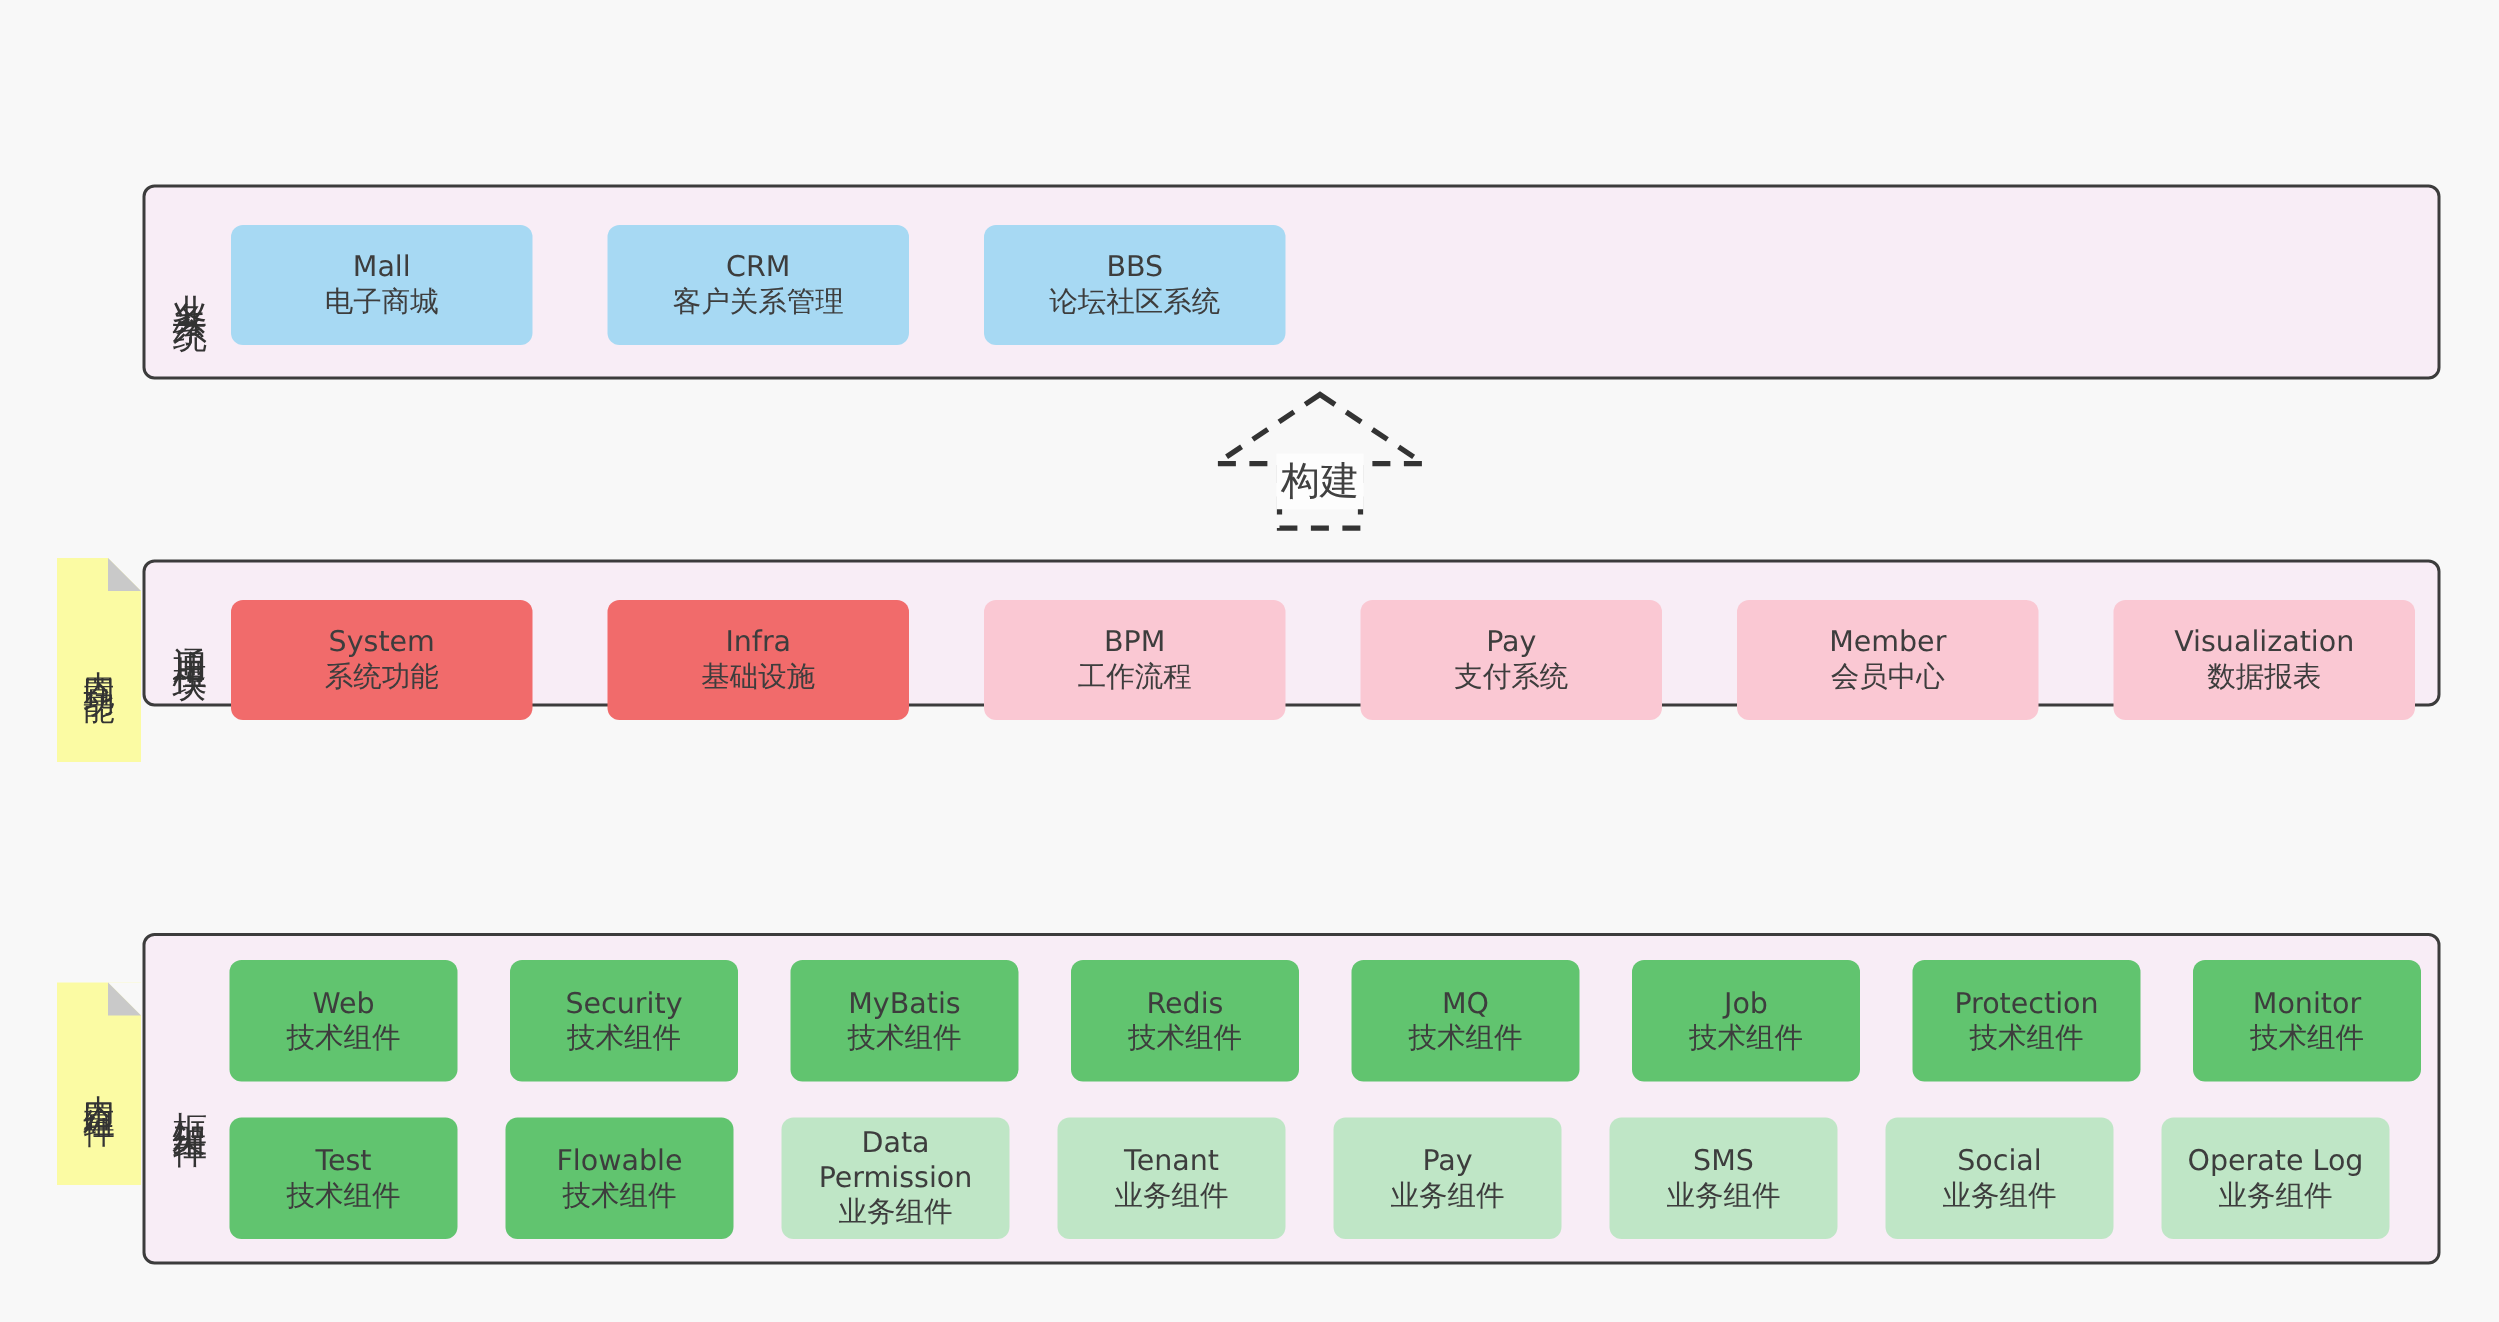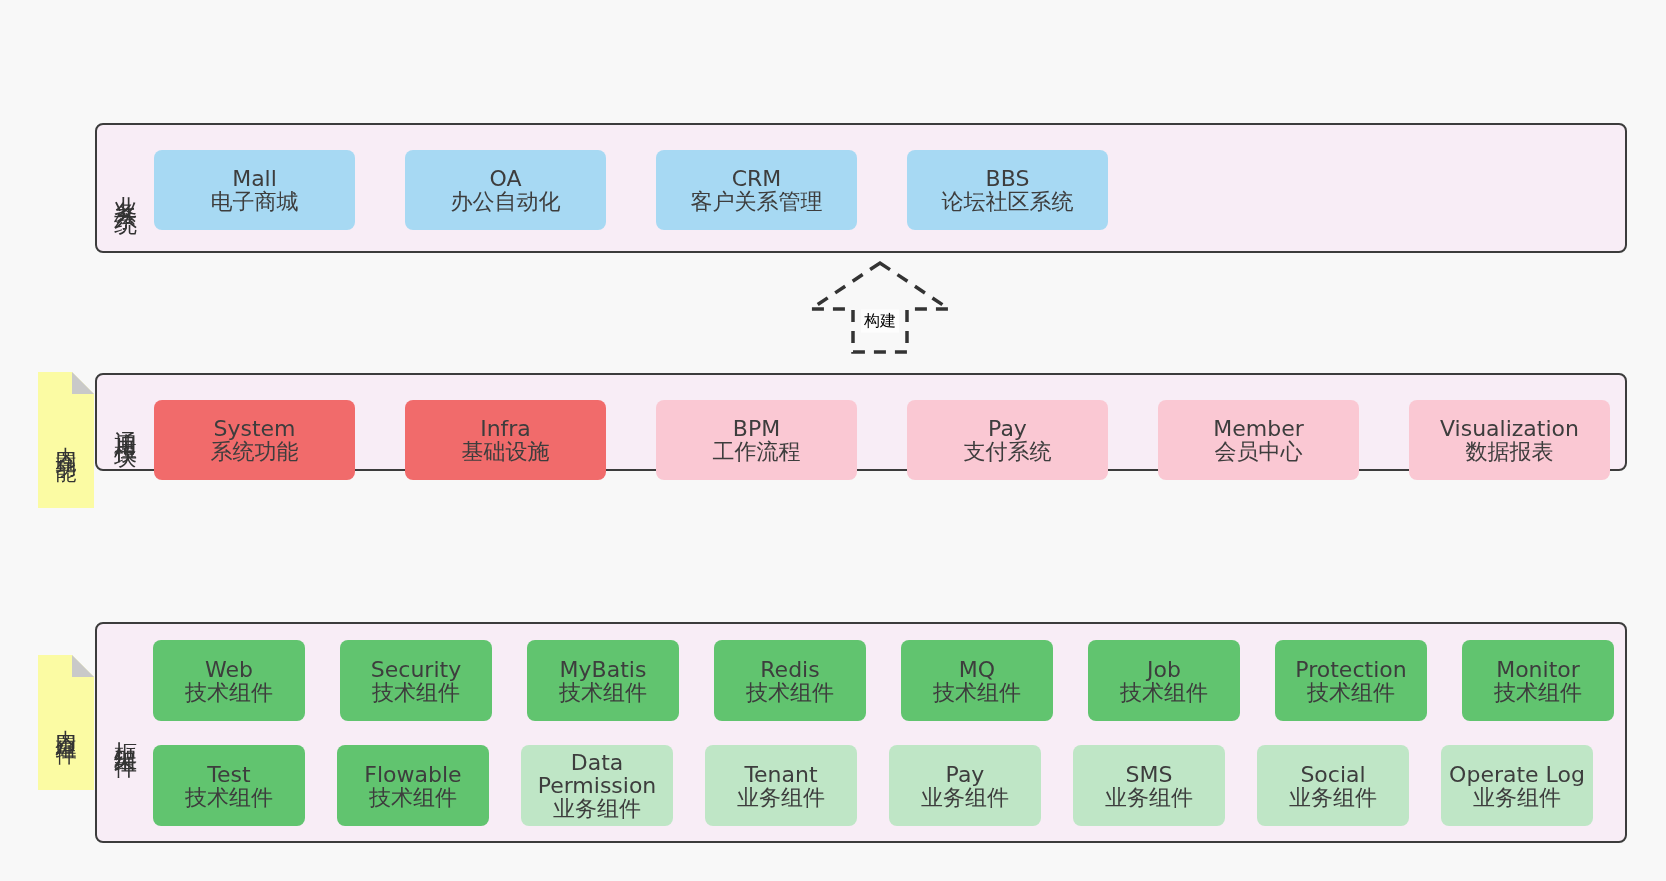--- a/index.html
+++ b/index.html
@@ -52,21 +52,21 @@
     display: flex;
     flex-direction: column;
     align-items: center;
     justify-content: center;
     text-align: center;
     color: var(--text, #3d3d3d);
     flex: 0 0 auto;
   }
   .wide-row .box { width: 201px; height: 80px; }
   #sec-components .box { width: 152px; height: 81px; }
-  .box-title, .box-sub { font-size: 22px; line-height: 23px; padding: 0 4px; }
+  .box-title, .box-sub { font-size: 19px; line-height: 23px; padding: 0 4px; }
 
   .box.blue        { background: var(--blue, #a7d9f3); }
   .box.red         { background: var(--red, #f16b6b); }
   .box.pink        { background: var(--pink, #fac8d3); }
   .box.green       { background: var(--green, #61c46f); }
   .box.light_green { background: var(--light-green, #bfe6c6); }
 
   .note {
     position: absolute;
     left: 38px;
@@ -110,42 +110,38 @@
     stroke: #333;
     stroke-width: 3.5;
     stroke-dasharray: 12 9;
   }
   .arrow-label {
     position: absolute;
     left: 50%; top: 64%;
     transform: translate(-50%, -50%);
     background: #fdfdfd;
     padding: 1px 3px;
-    font-size: 16px;
-    color: #000000;
+    font-size: 26px;
+    color: #404040;
     white-space: nowrap;
   }
 </style>
 </head>
 <body>
 
 <div id="canvas">
 
   <section class="panel" id="sec-business">
     <div class="v-label">业务系统</div>
     <div class="boxes wide-row">
         <div class="box blue">
           <div class="box-title">Mall</div>
           <div class="box-sub">电子商城</div>
         </div>
         <div class="box blue">
-          <div class="box-title">OA</div>
-          <div class="box-sub">办公自动化</div>
-        </div>
-        <div class="box blue">
           <div class="box-title">CRM</div>
           <div class="box-sub">客户关系管理</div>
         </div>
         <div class="box blue">
           <div class="box-title">BBS</div>
           <div class="box-sub">论坛社区系统</div>
         </div>
       </div>
   </section>
 

